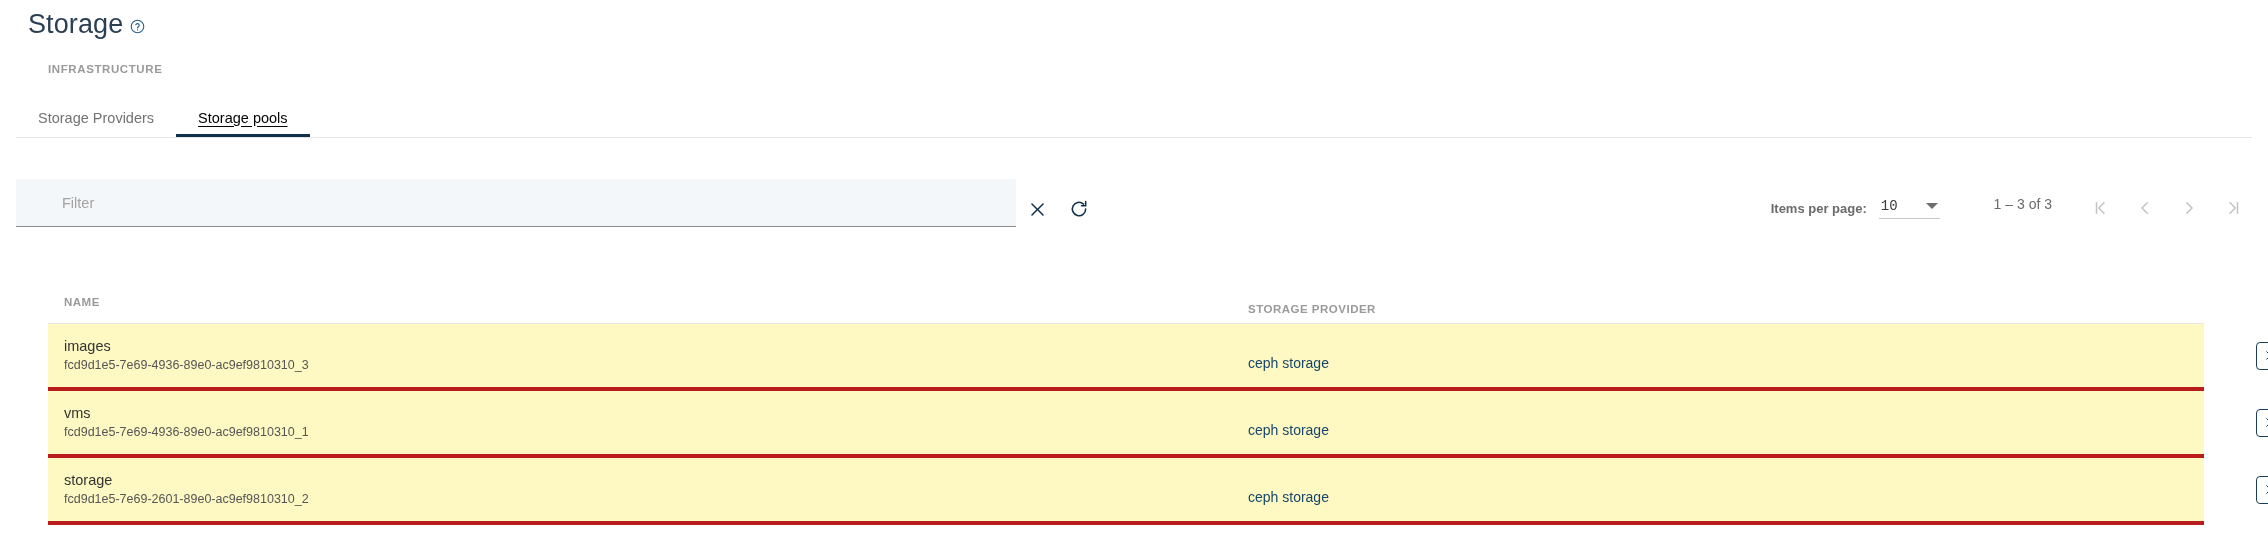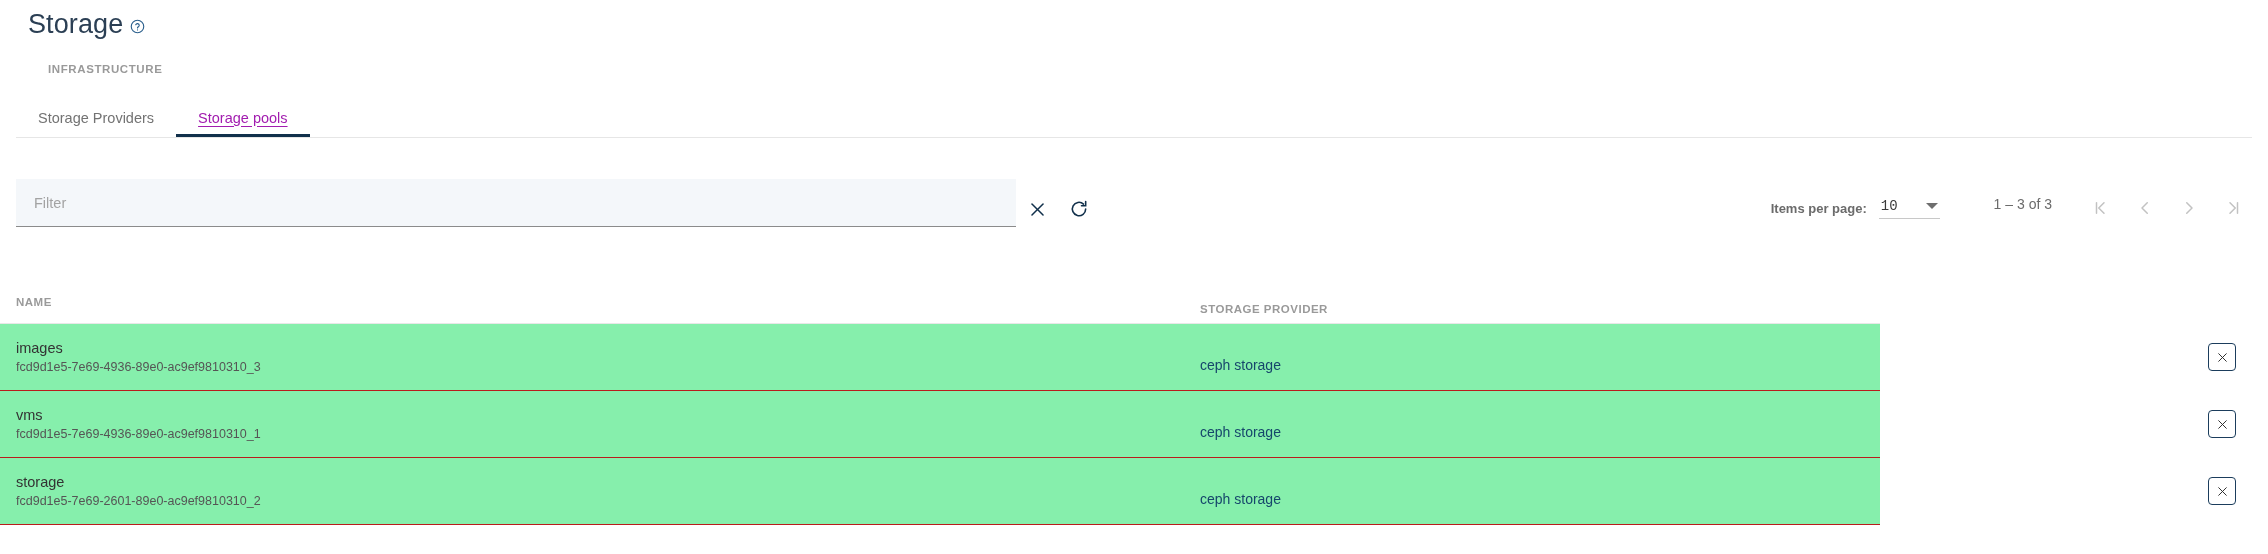--- a/index.html
+++ b/index.html
@@ -74,21 +74,21 @@
     padding: 0 22px;
     font-size: 14.5px;
     color: #737373;
     cursor: pointer;
     background: transparent;
     border: none;
     font-family: "Liberation Sans", sans-serif;
     white-space: nowrap;
   }
   .tab.active {
-    color: #a21caf;
+    color: #000000;
     text-decoration: underline;
     text-underline-offset: 3px;
     box-shadow: inset 0 -3px 0 0 #11304b;
   }
 
   
   .filter-row {
     position: absolute;
     left: 16px;
     top: 170px;
@@ -108,20 +108,21 @@
     padding: 0 16px;
   }
   .filter-field input {
     border: none;
     outline: none;
     background: transparent;
     font-size: 14.5px;
     color: #4a4a4a;
     width: 100%;
     font-family: "Liberation Sans", sans-serif;
+    margin-left: 28px;
   }
   .filter-field input::placeholder { color: #a3a3a3; }
 
   .filter-actions {
     position: absolute;
     left: 1008px;
     top: 26px;
     display: flex;
     align-items: center;
     gap: 16px;
@@ -198,21 +199,22 @@
     color: #c2c2c2;
     padding: 0;
   }
   .pager-btn svg { display: block; }
 
   
   .table {
     position: absolute;
     left: 0;
     top: 280px;
-    width: 1880px;
+    width: 2204px;
+    padding-left: 48px;
   }
   .thead {
     display: flex;
     align-items: center;
     height: 44px;
     border-bottom: 1px solid #e8e8e8;
     padding: 0 16px;
   }
   .th {
     font-size: 11.5px;
@@ -221,23 +223,23 @@
     letter-spacing: 0.5px;
   }
   .col-name { width: 1184px; flex: 0 0 1184px; }
   .col-provider { width: 956px; flex: 0 0 956px; margin-top: 15px; }
   .col-actions { width: 80px; flex: 0 0 80px; display: flex; justify-content: flex-end; }
 
   .trow {
     display: flex;
     align-items: center;
     height: 67px;
-    border-bottom: 1px solid #b91c1c;
+    border-bottom: 4px solid #b91c1c;
     padding: 0 16px;
-    background: #86efac;
+    background: #fef9c3;
   }
   .cell-name {
     display: flex;
     flex-direction: column;
     justify-content: center;
     gap: 3px;
   }
   .name-primary {
     font-size: 14.5px;
     color: #333333;

